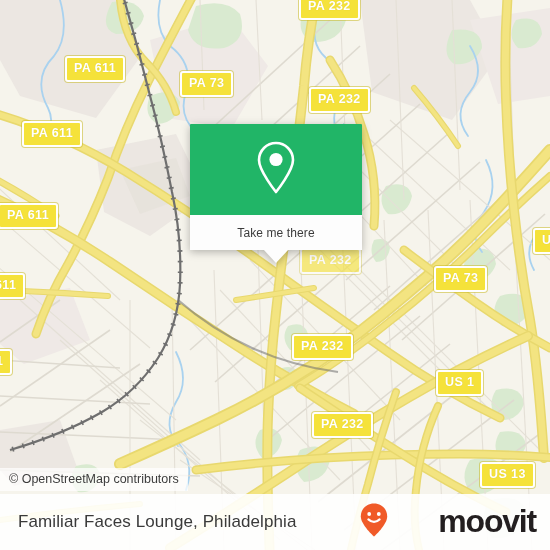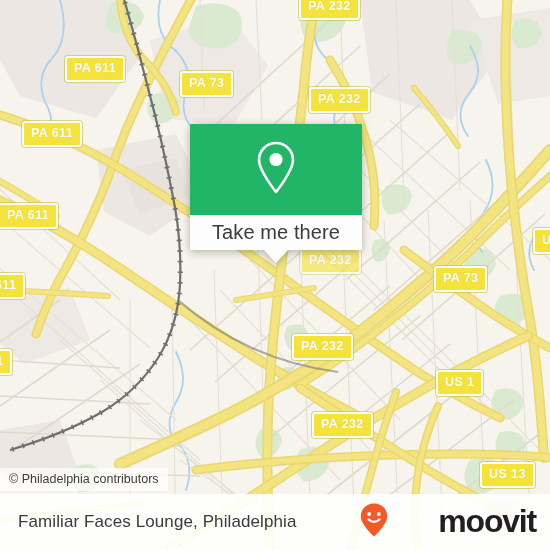--- a/index.html
+++ b/index.html
@@ -43,21 +43,21 @@
     background:#21b567;height:91px;width:100%;
     display:flex;align-items:center;justify-content:center;
     border-radius:1px 1px 0 0;
   }
   #callout-bottom{
     background:#fdfdfd;width:100%;height:35px;
     display:flex;align-items:center;justify-content:center;
     position:relative;
   }
   #callout-bottom .label{
-    font-size:20px;color:#3b3b3b;letter-spacing:.1px;
+    font-size:12px;color:#3b3b3b;letter-spacing:.1px;
   }
   #callout-tail{
     position:absolute;left:50%;bottom:-13px;margin-left:-13px;
     width:0;height:0;
     border-left:13px solid transparent;
     border-right:13px solid transparent;
     border-top:14px solid #fdfdfd;
   }
 
   
@@ -311,21 +311,21 @@
           <circle cx="23" cy="20.5" r="6.6" fill="#ffffff"></circle>
         </svg>
       </span>
     </div>
     <div id="callout-bottom">
       <span class="label">Take me there</span>
       <span id="callout-tail"></span>
     </div>
   </div>
 
-  <div id="attrib">© Philadelphia contributors</div>
+  <div id="attrib">© OpenStreetMap contributors</div>
 
   <div id="bottombar">
     <div id="place-name">Familiar Faces Lounge, Philadelphia</div>
     <div id="logo">
       <span>
         <svg width="30" height="36" viewBox="0 0 30 36" aria-hidden="true">
           <path d="M15 1.5 C7.5 1.5 1.8 7.2 1.8 14.4 C1.8 22.6 15 34.5 15 34.5 C15 34.5 28.2 22.6 28.2 14.4 C28.2 7.2 22.5 1.5 15 1.5 Z" fill="#f05a28"></path>
           <circle cx="10.2" cy="12" r="1.9" fill="#ffffff"></circle>
           <circle cx="19.8" cy="12" r="1.9" fill="#ffffff"></circle>
           <path d="M9.4 17.4 Q15 22.4 20.6 17.4" fill="none" stroke="#ffffff" stroke-width="2.2" stroke-linecap="round"></path>

